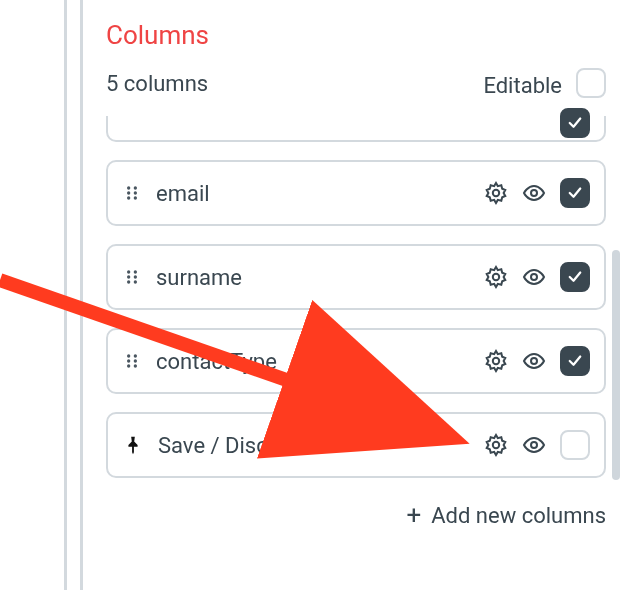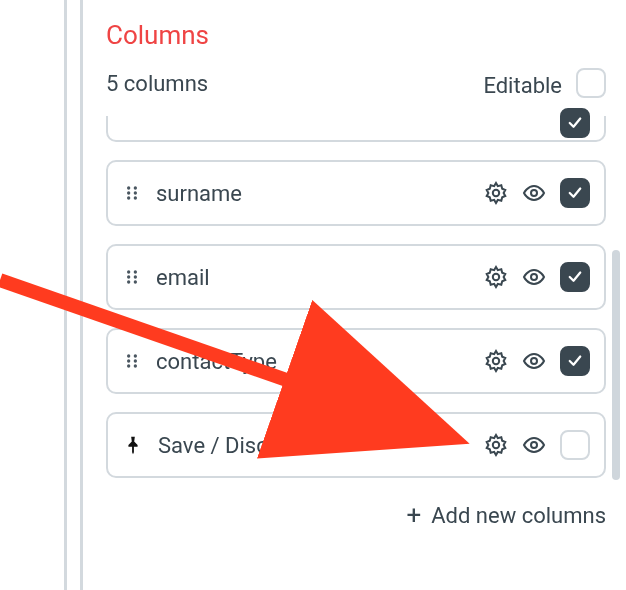--- a/index.html
+++ b/index.html
@@ -181,21 +181,21 @@
               <g fill="currentColor">
                 <circle cx="8" cy="6" r="2"></circle>
                 <circle cx="16" cy="6" r="2"></circle>
                 <circle cx="8" cy="12" r="2"></circle>
                 <circle cx="16" cy="12" r="2"></circle>
                 <circle cx="8" cy="18" r="2"></circle>
                 <circle cx="16" cy="18" r="2"></circle>
               </g>
             </svg>
         </span>
-        <span class="row-label">surname</span>
+        <span class="row-label">email</span>
       </div>
       <div class="row-right">
         <span class="icon">
           <svg viewBox="0 0 24 24" fill="none" stroke="currentColor" stroke-width="2">
               <circle cx="12" cy="12" r="3.2"></circle>
               <path d="M12 2l1.8 3.1 3.5-.9.9 3.5L21.3 9l-1.7 3 1.7 3-3.1 1.3-.9 3.5-3.5-.9L12 22l-1.8-3.1-3.5.9-.9-3.5L2.7 15l1.7-3-1.7-3 3.1-1.3.9-3.5 3.5.9L12 2z"></path>
             </svg>
         </span>
         <span class="icon">
           <svg viewBox="0 0 24 24" fill="none" stroke="currentColor" stroke-width="2">
@@ -218,21 +218,21 @@
               <g fill="currentColor">
                 <circle cx="8" cy="6" r="2"></circle>
                 <circle cx="16" cy="6" r="2"></circle>
                 <circle cx="8" cy="12" r="2"></circle>
                 <circle cx="16" cy="12" r="2"></circle>
                 <circle cx="8" cy="18" r="2"></circle>
                 <circle cx="16" cy="18" r="2"></circle>
               </g>
             </svg>
         </span>
-        <span class="row-label">email</span>
+        <span class="row-label">surname</span>
       </div>
       <div class="row-right">
         <span class="icon">
           <svg viewBox="0 0 24 24" fill="none" stroke="currentColor" stroke-width="2">
               <circle cx="12" cy="12" r="3.2"></circle>
               <path d="M12 2l1.8 3.1 3.5-.9.9 3.5L21.3 9l-1.7 3 1.7 3-3.1 1.3-.9 3.5-3.5-.9L12 22l-1.8-3.1-3.5.9-.9-3.5L2.7 15l1.7-3-1.7-3 3.1-1.3.9-3.5 3.5.9L12 2z"></path>
             </svg>
         </span>
         <span class="icon">
           <svg viewBox="0 0 24 24" fill="none" stroke="currentColor" stroke-width="2">

